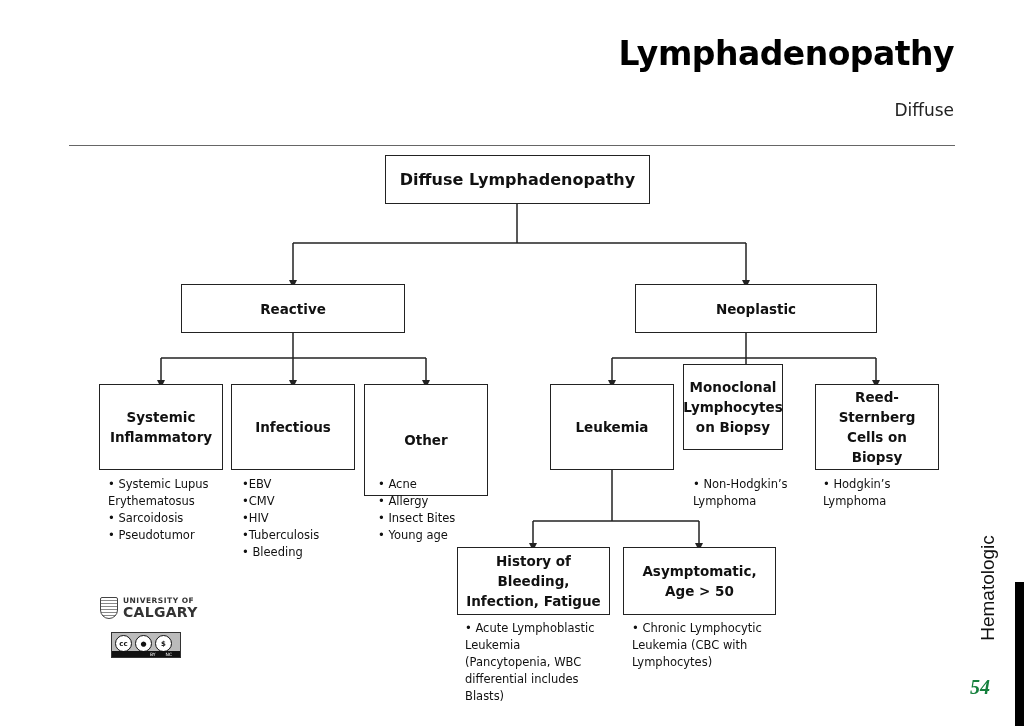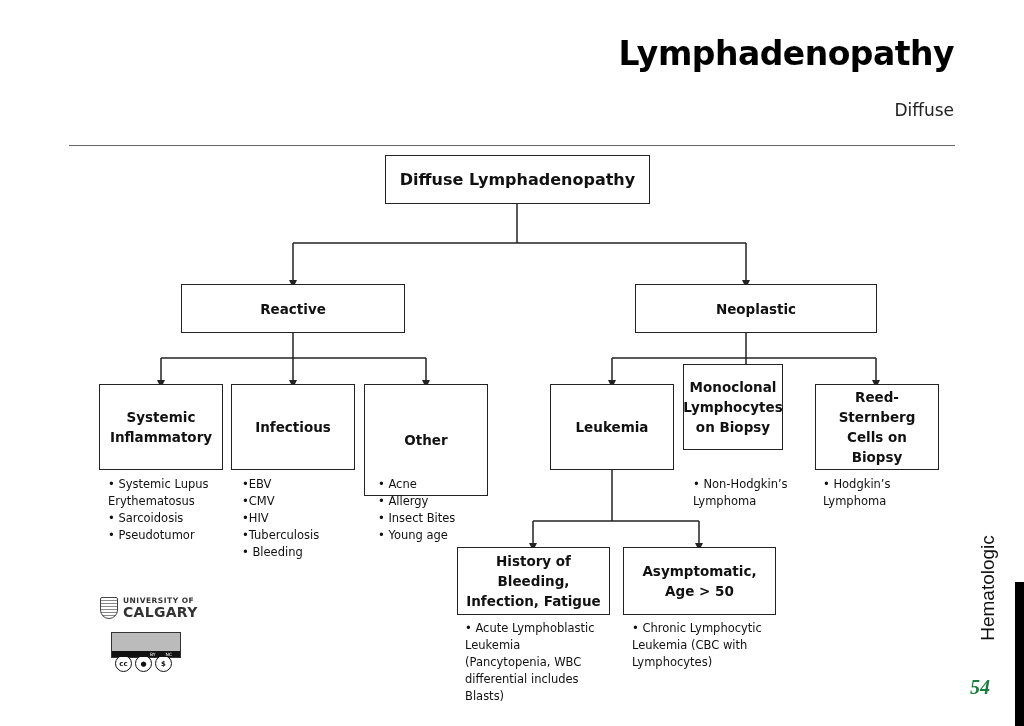--- a/index.html
+++ b/index.html
@@ -11,21 +11,21 @@
   .box { position: absolute; border: 1.5px solid #222; background: #fff; box-sizing: border-box; display: flex; align-items: center; justify-content: center; text-align: center; font-family: "DejaVu Sans", sans-serif; font-weight: bold; font-size: 13.5px; line-height: 20px; color: #111; padding: 0 6px; }
   .box.root { font-size: 16px; }
   .notes { position: absolute; font-family: "DejaVu Sans", sans-serif; font-size: 11.5px; line-height: 17px; color: #111; margin: 0; padding: 0; list-style: none; }
   .notes li { margin: 0; padding: 0; white-space: pre-line; }
   .logo { position: absolute; left: 100px; top: 597px; display: flex; align-items: center; gap: 5px; }
   .shield { width: 18px; height: 22px; border: 1.5px solid #444; border-radius: 2px 2px 9px 9px; box-sizing: border-box; background: repeating-linear-gradient(0deg, #fff 0 2px, #888 2px 3px); }
   .uc-text { font-family: "DejaVu Sans", sans-serif; color: #333; line-height: 1; }
   .uc-line1 { font-size: 7.5px; font-weight: bold; letter-spacing: 0.5px; }
   .uc-line2 { font-size: 14px; font-weight: bold; letter-spacing: 0.3px; }
   .cc { position: absolute; left: 111px; top: 632px; width: 70px; height: 26px; border: 1.5px solid #333; box-sizing: border-box; background: #bbb; display: flex; align-items: flex-start; gap: 3px; padding: 2px 3px; }
-  .cc .ic { width: 17px; height: 17px; border-radius: 50%; background: #fff; border: 1.5px solid #111; box-sizing: border-box; font-size: 7px; font-weight: bold; display: flex; align-items: center; justify-content: center; font-family: "DejaVu Sans", sans-serif; margin-top: 20px; }
+  .cc .ic { width: 17px; height: 17px; border-radius: 50%; background: #fff; border: 1.5px solid #111; box-sizing: border-box; font-size: 7px; font-weight: bold; display: flex; align-items: center; justify-content: center; font-family: "DejaVu Sans", sans-serif; }
   .cc .bar { position: absolute; left: 0; right: 0; bottom: 0; height: 6px; background: #111; color: #fff; font-size: 4.5px; font-family: "DejaVu Sans", sans-serif; display: flex; justify-content: flex-end; gap: 10px; padding-right: 8px; align-items: center; }
   .side-label { position: absolute; left: 988px; top: 588px; transform: translate(-50%, -50%) rotate(-90deg); font-family: "Liberation Sans", sans-serif; font-size: 19px; color: #111; white-space: nowrap; }
   .page-num { position: absolute; left: 970px; top: 676px; font-family: "Liberation Serif", serif; font-style: italic; font-weight: bold; font-size: 20px; color: #15803d; }
   .side-bar { position: absolute; left: 1015px; top: 582px; width: 9px; height: 144px; background: #000; }
 </style>
 </head>
 <body>
 
 <div class="title">Lymphadenopathy</div>
 <div class="subtitle">Diffuse</div>

